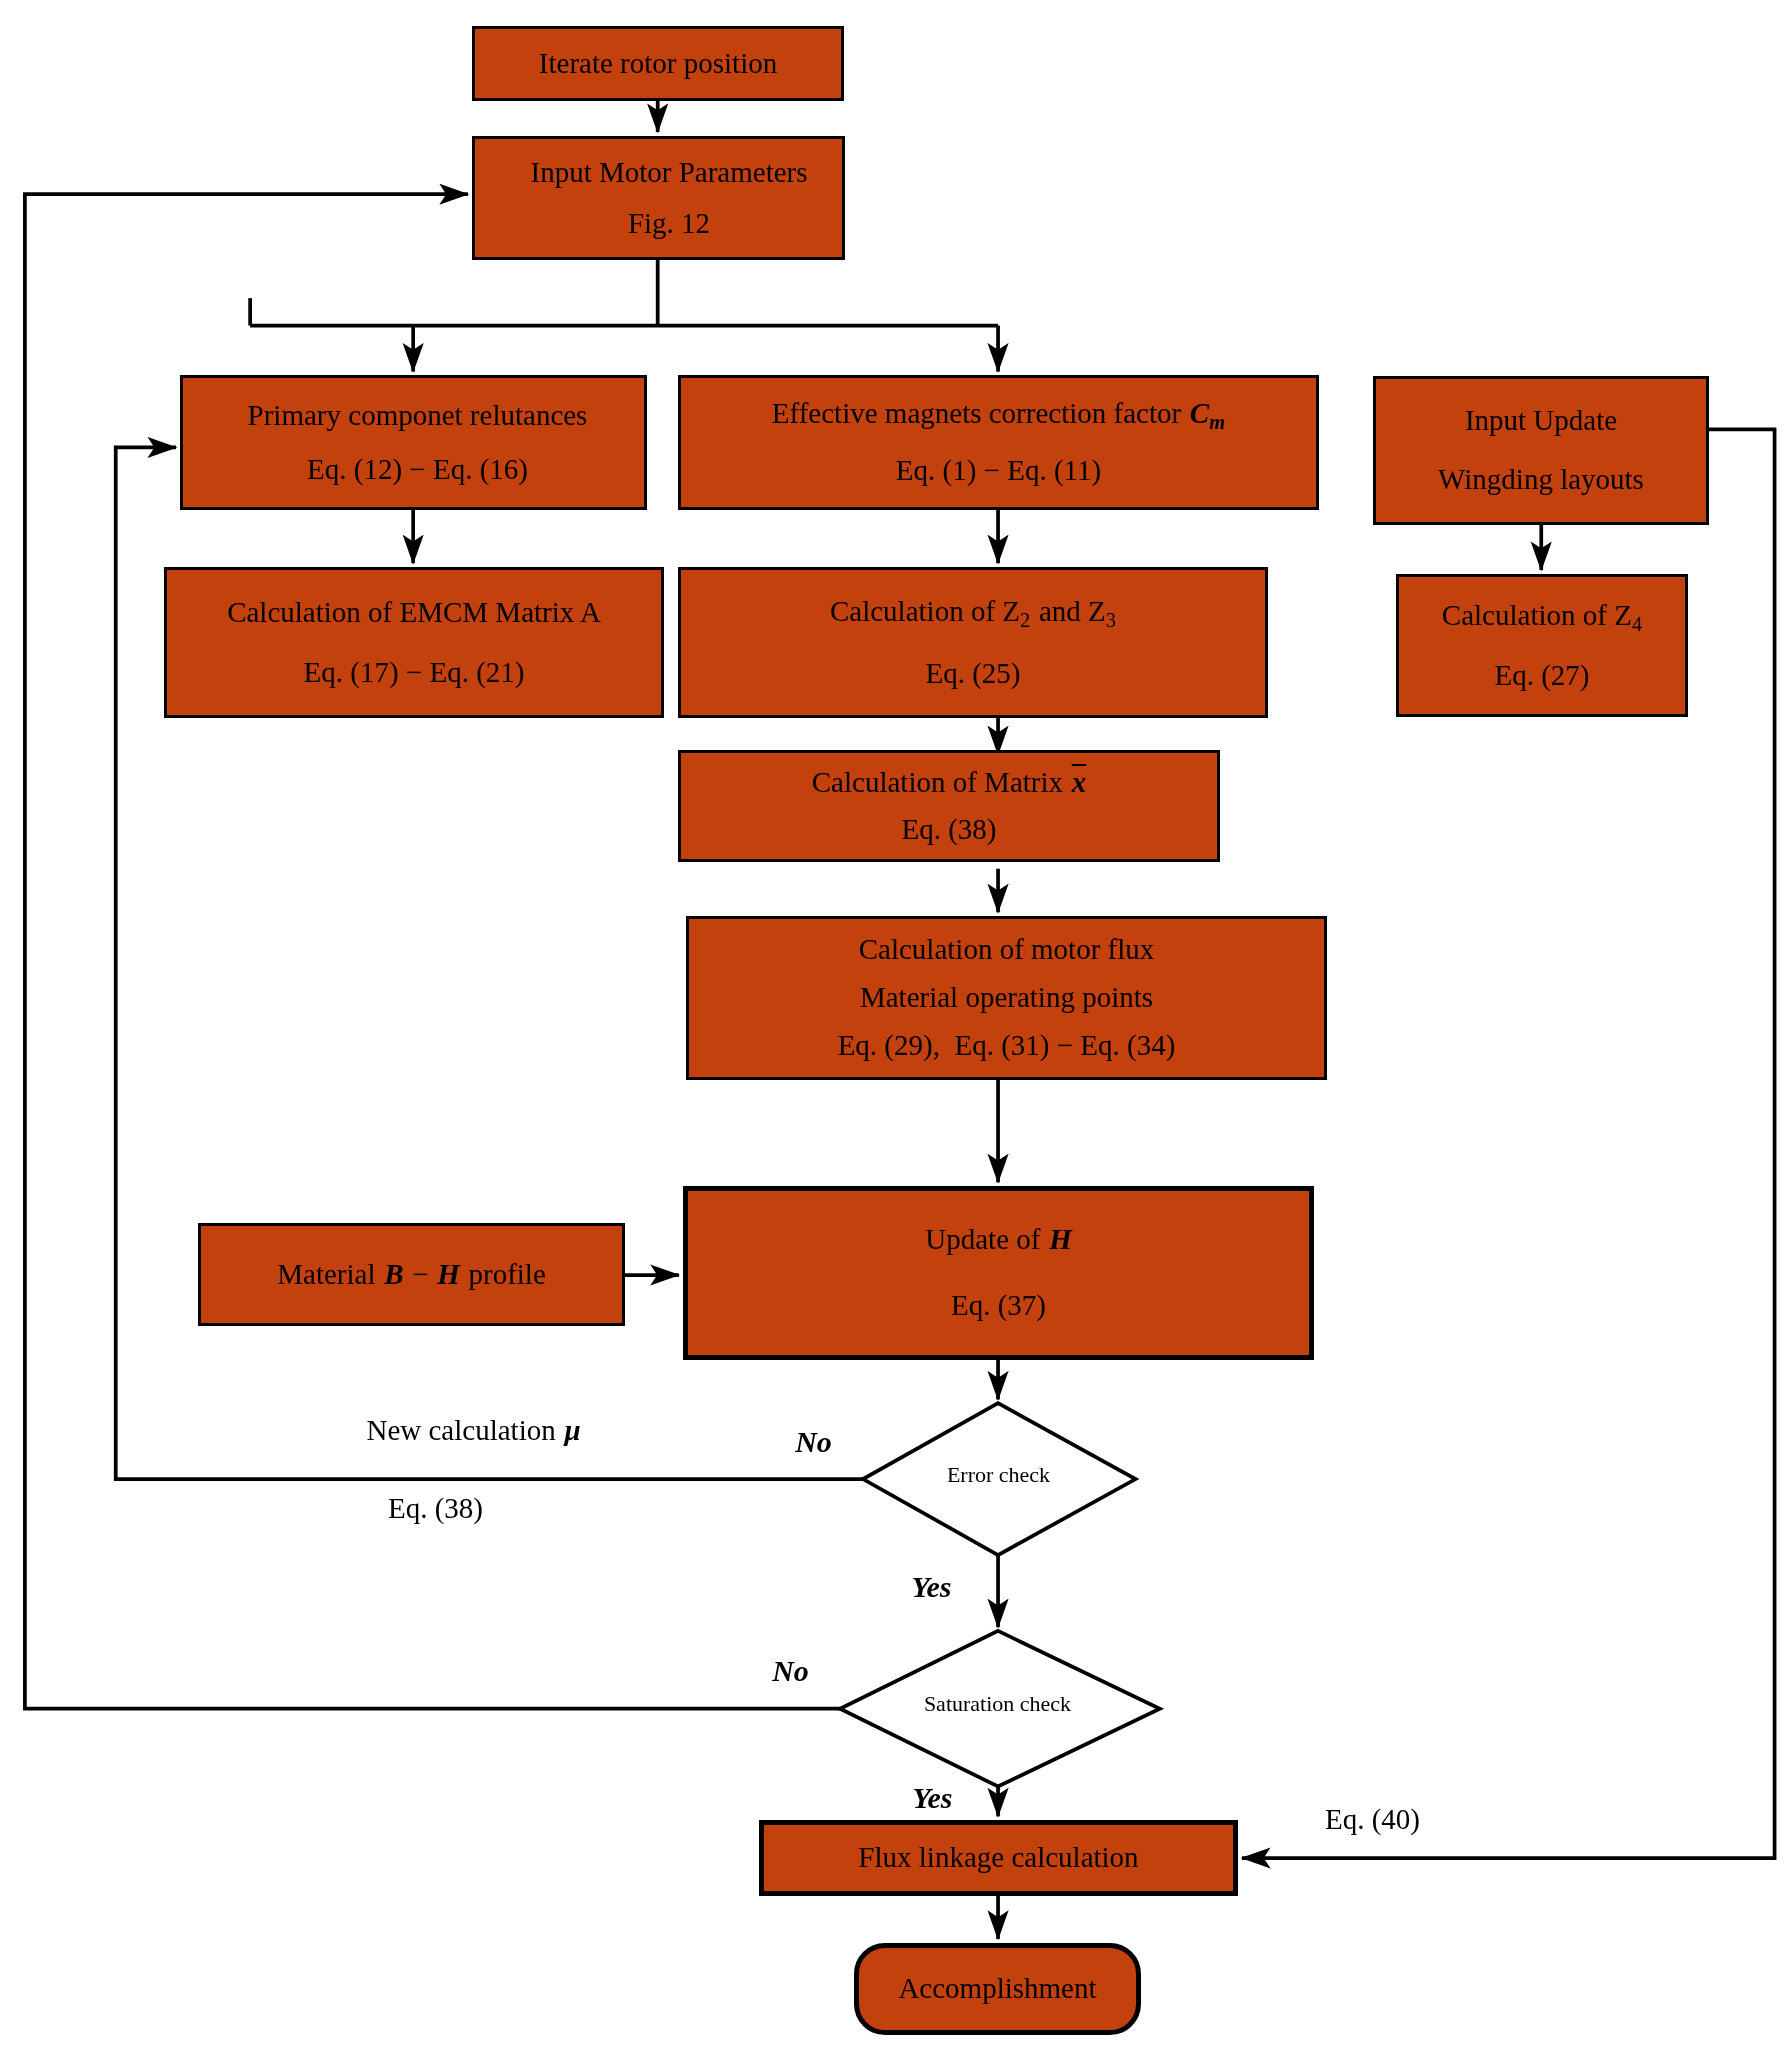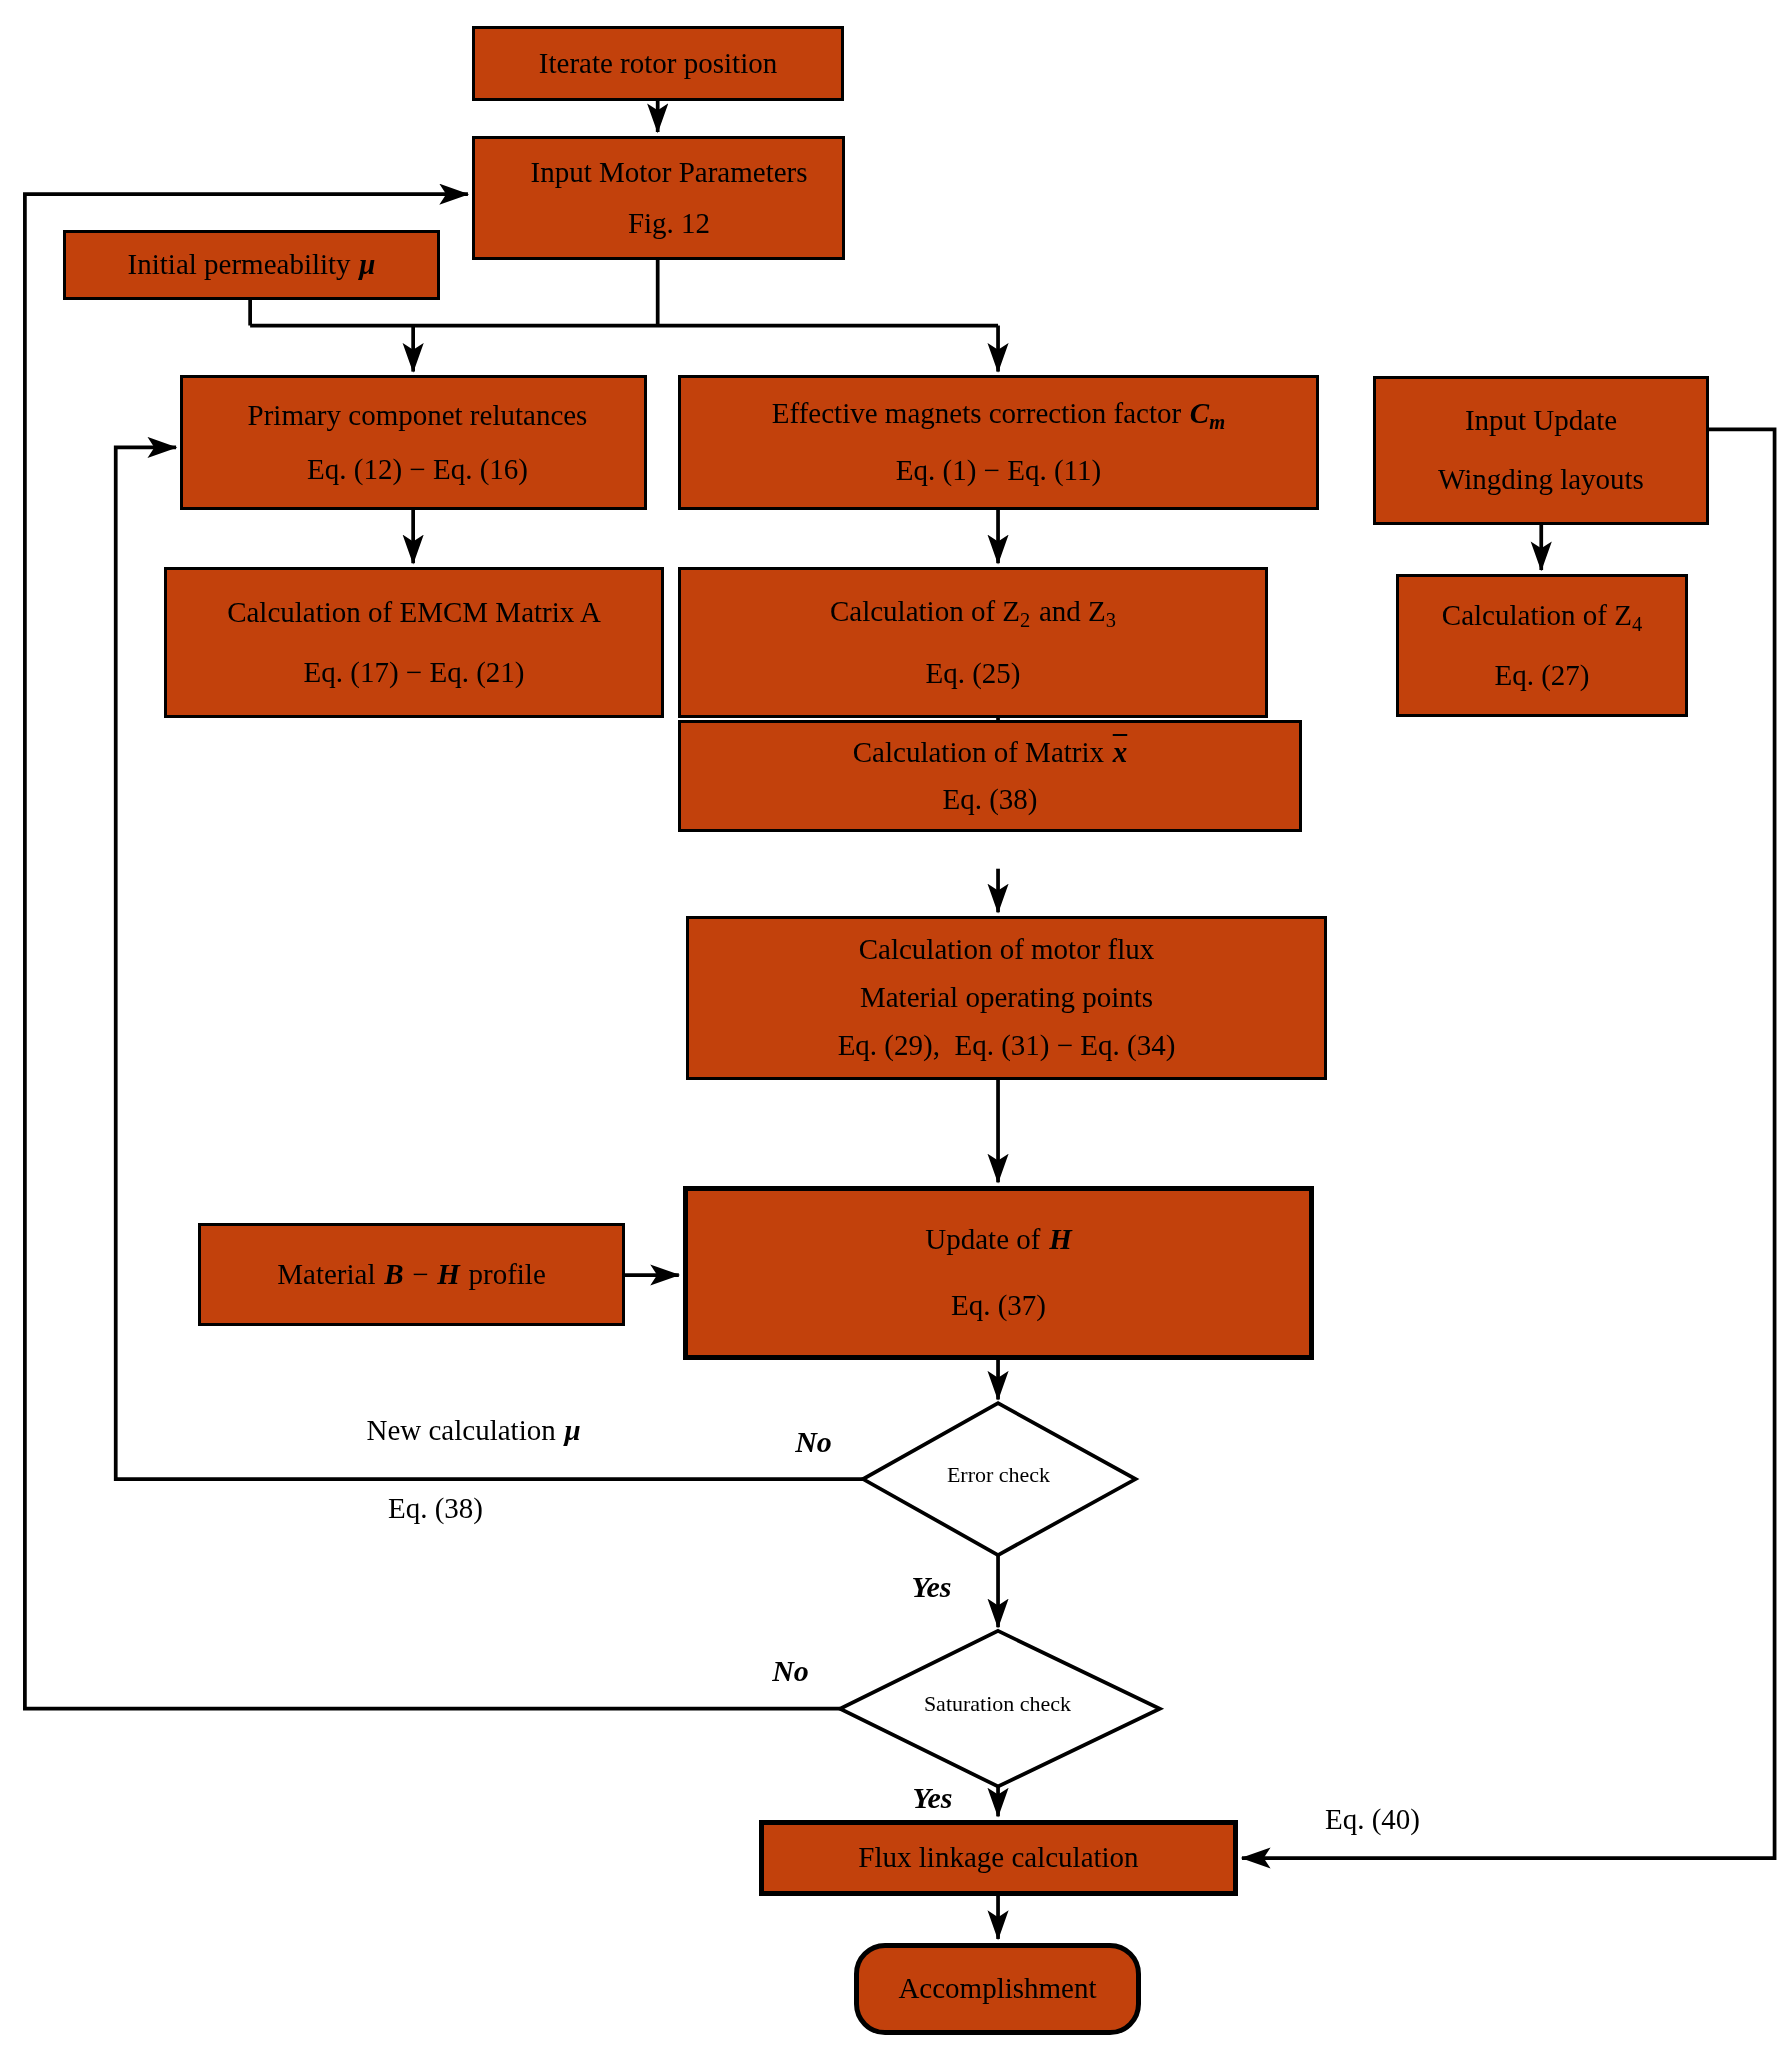--- a/index.html
+++ b/index.html
@@ -89,25 +89,20 @@
 
   <div class="box" style="left:472px; top:26px; width:372px; height:75px;">
     <div class="bl">Iterate rotor position</div>
   </div>
 
   <div class="box" style="left:472px; top:136px; width:373px; height:124px;padding-left:21px;">
     <div class="bl">Input Motor Parameters</div>
     <div class="bl">Fig. 12</div>
   </div>
 
-  <div class="box" style="left:63px; top:230px; width:377px; height:70px;">
-    <div class="bl">
-      <span>Initial permeability</span><span class="bi ml">μ</span>
-    </div>
-  </div>
 
   <div class="box" style="left:180px; top:375px; width:467px; height:135px;padding-left:8px;">
     <div class="bl">Primary componet relutances</div>
     <div class="bl">Eq. (12) − Eq. (16)</div>
   </div>
 
   <div class="box" style="left:678px; top:375px; width:641px; height:135px;">
     <div class="bl">
       <span>Effective magnets correction factor</span><span class="bi ml">C</span><span class="bi sub">m</span>
     </div>
@@ -131,21 +126,21 @@
     <div class="bl">Eq. (25)</div>
   </div>
 
   <div class="box" style="left:1396px; top:574px; width:292px; height:143px;">
     <div class="bl">
       <span>Calculation of Z</span><span class="sub">4</span>
     </div>
     <div class="bl">Eq. (27)</div>
   </div>
 
-  <div class="box" style="left:678px; top:720px; width:624px; height:112px;">
+  <div class="box" style="left:678px; top:750px; width:542px; height:112px;">
     <div class="bl">
       <span>Calculation of Matrix</span><span class="bi ml ovl">x</span>
     </div>
     <div class="bl">Eq. (38)</div>
   </div>
 
   <div class="box" style="left:678px; top:916px; width:641px; height:164px;margin-left:8px;">
     <div class="bl">Calculation of motor flux</div>
     <div class="bl">Material operating points</div>
     <div class="bl">Eq. (29),&nbsp; Eq. (31) − Eq. (34)</div>

